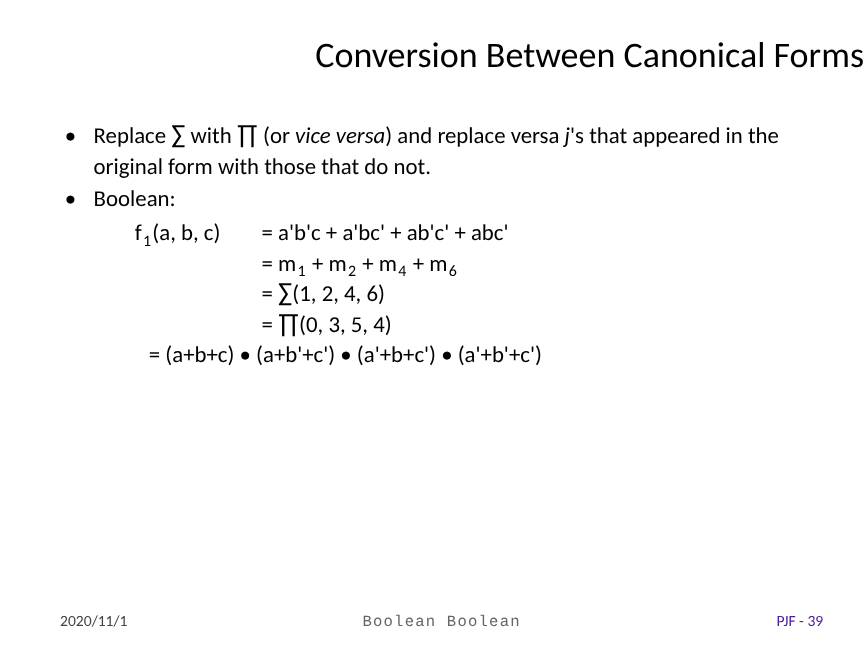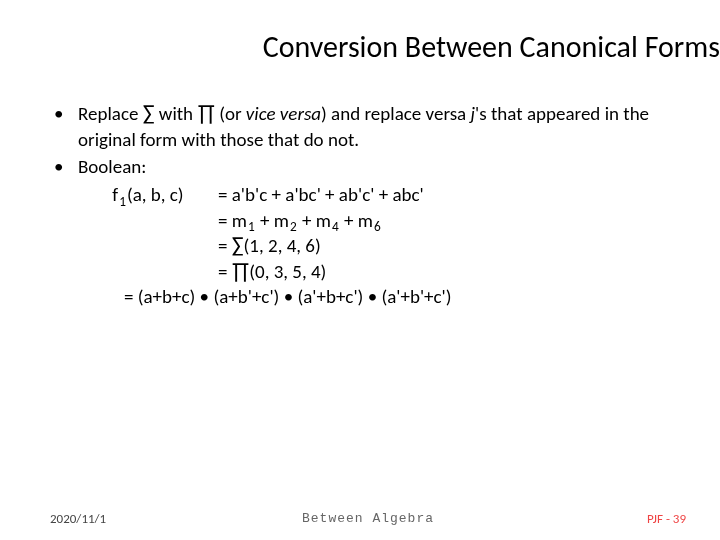--- a/index.html
+++ b/index.html
@@ -79,21 +79,21 @@
   }
   .footer-center {
     position: absolute;
     left: 50%;
     transform: translateX(-50%);
     color: #666;
     font-family: "Courier New", monospace;
     letter-spacing: 1px;
   }
   .footer-right {
-    color: #ef4444;
+    color: #4c1d95;
     font-family: Calibri, Arial, sans-serif;
   }
 </style>
 </head>
 <body>
 
 <div class="title">Conversion Between Canonical Forms</div>
 
 <div class="content">
 
@@ -142,15 +142,15 @@
     <div class="eq-row">
       <div class="eq-label" style="width:46px"></div>
       <div>= (a+b+c) • (a+b'+c') • (a'+b+c') • (a'+b'+c')</div>
     </div>
 
   </div>
 </div>
 
 <div class="footer">
   <div class="footer-left">2020/11/1</div>
-  <div class="footer-center">Between Algebra</div>
+  <div class="footer-center">Boolean Boolean</div>
   <div class="footer-right">PJF - 39</div>
 </div>
 
 </body></html>

